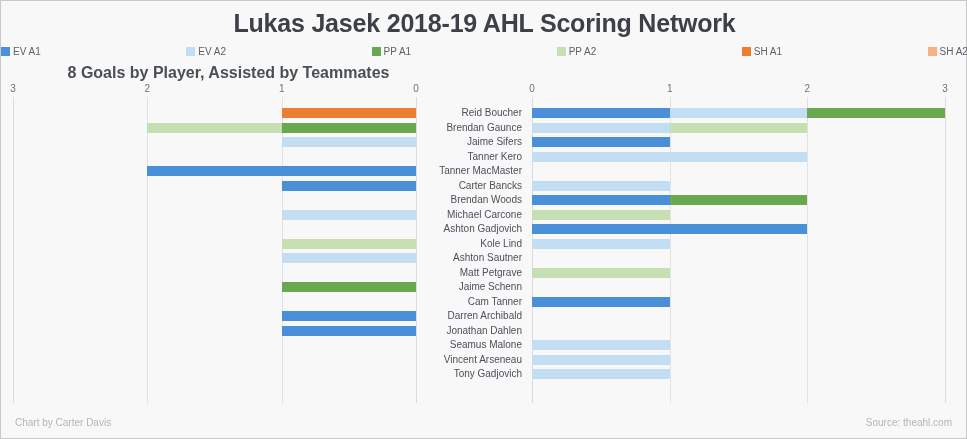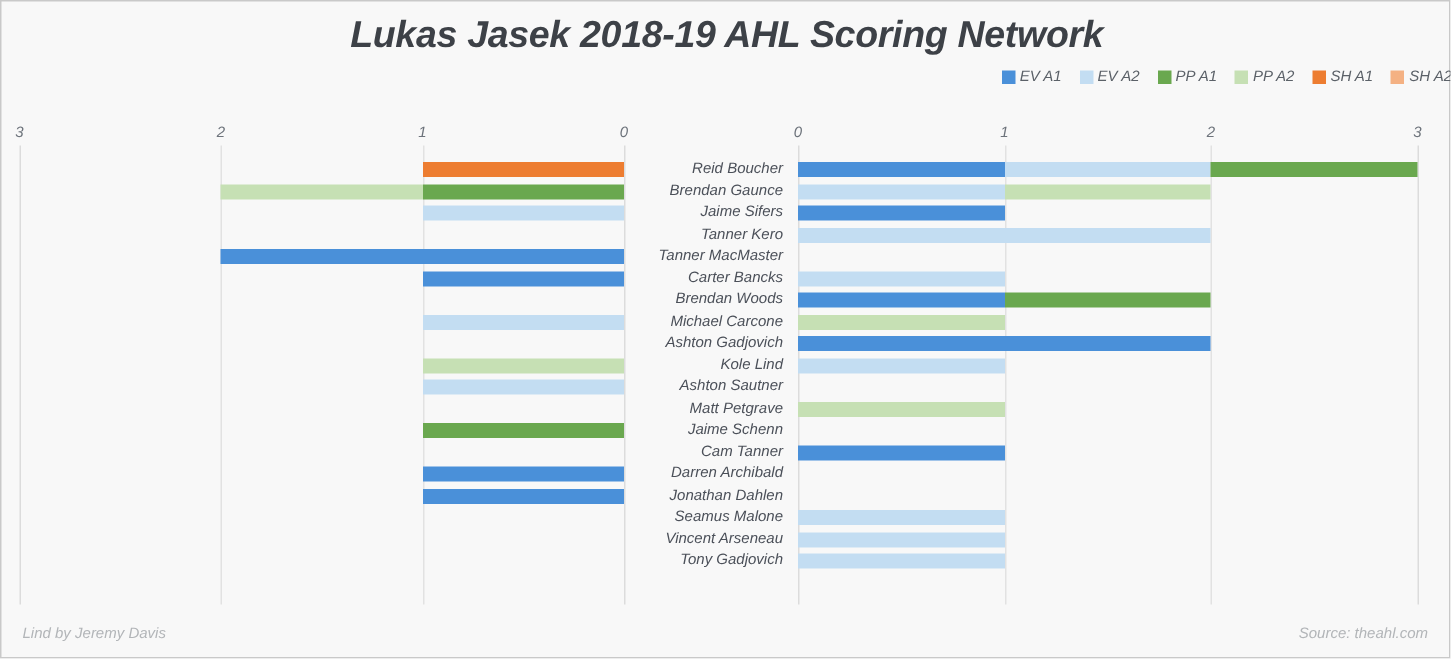--- a/index.html
+++ b/index.html
@@ -8,33 +8,32 @@
     background:#f7f7f7;
     font-family:"Liberation Sans", sans-serif;
     overflow:hidden;
   }
   #root{
     position:relative;
     width:967px;height:439px;
     background:#f8f8f8;
     border:1px solid #c9c9c9;
     box-sizing:border-box;
-    font-style:italic;
   }
 
   
   .title{
     position:absolute;left:0;top:8px;width:967px;
     text-align:center;
     font-size:25px;font-weight:bold;color:#3d4147;
     letter-spacing:-0.2px;
   }
   .legend{
     position:absolute;left:0;top:45px;width:967px;
-    display:flex;justify-content:flex-end;align-items:center;
+    display:flex;justify-content:space-between;align-items:center;
     gap:12px;
   }
   .legend-item{display:flex;align-items:center;gap:3px;}
   .legend-swatch{width:9px;height:9px;display:inline-block;}
   .legend-label{font-size:10px;color:#5b6168;white-space:nowrap;}
 
   .subtitle{
     position:absolute;top:63px;
     font-size:16px;font-weight:bold;color:#4a4f56;
     text-align:center;
@@ -121,20 +120,21 @@
       <div class="legend-item">
         <span class="legend-swatch" style="background: rgb(237, 125, 49);"></span>
         <span class="legend-label">SH A1</span>
       </div>
       <div class="legend-item">
         <span class="legend-swatch" style="background: rgb(244, 177, 131);"></span>
         <span class="legend-label">SH A2</span>
       </div>
     </div>
 
+  <div class="subtitle" id="subtitle-left">8 Goals by Player, Assisted by Teammates</div>
 
   <div id="axis-layer">
       <div class="axis-tick" style="left: 12px;">3</div>
       <div class="gridline edge" style="left: 12px;"></div>
       <div class="axis-tick" style="left: 146.333px;">2</div>
       <div class="gridline" style="left: 146.333px;"></div>
       <div class="axis-tick" style="left: 280.667px;">1</div>
       <div class="gridline" style="left: 280.667px;"></div>
       <div class="axis-tick" style="left: 415px;">0</div>
       <div class="gridline edge" style="left: 415px;"></div>
@@ -310,16 +310,16 @@
           <div class="seg" style="width: 137.667px; background: rgb(195, 221, 242);"></div>
         </div>
       </div>
       <div class="row">
         <div class="band">
           <div class="seg" style="width: 137.667px; background: rgb(195, 221, 242);"></div>
         </div>
       </div>
     </div>
 
-  <div class="footer-left">Lind by Jeremy Davis</div>
+  <div class="footer-left">Chart by Carter Davis</div>
   <div class="footer-right">Source: theahl.com</div>
 
 </div>
 
 </body></html>

